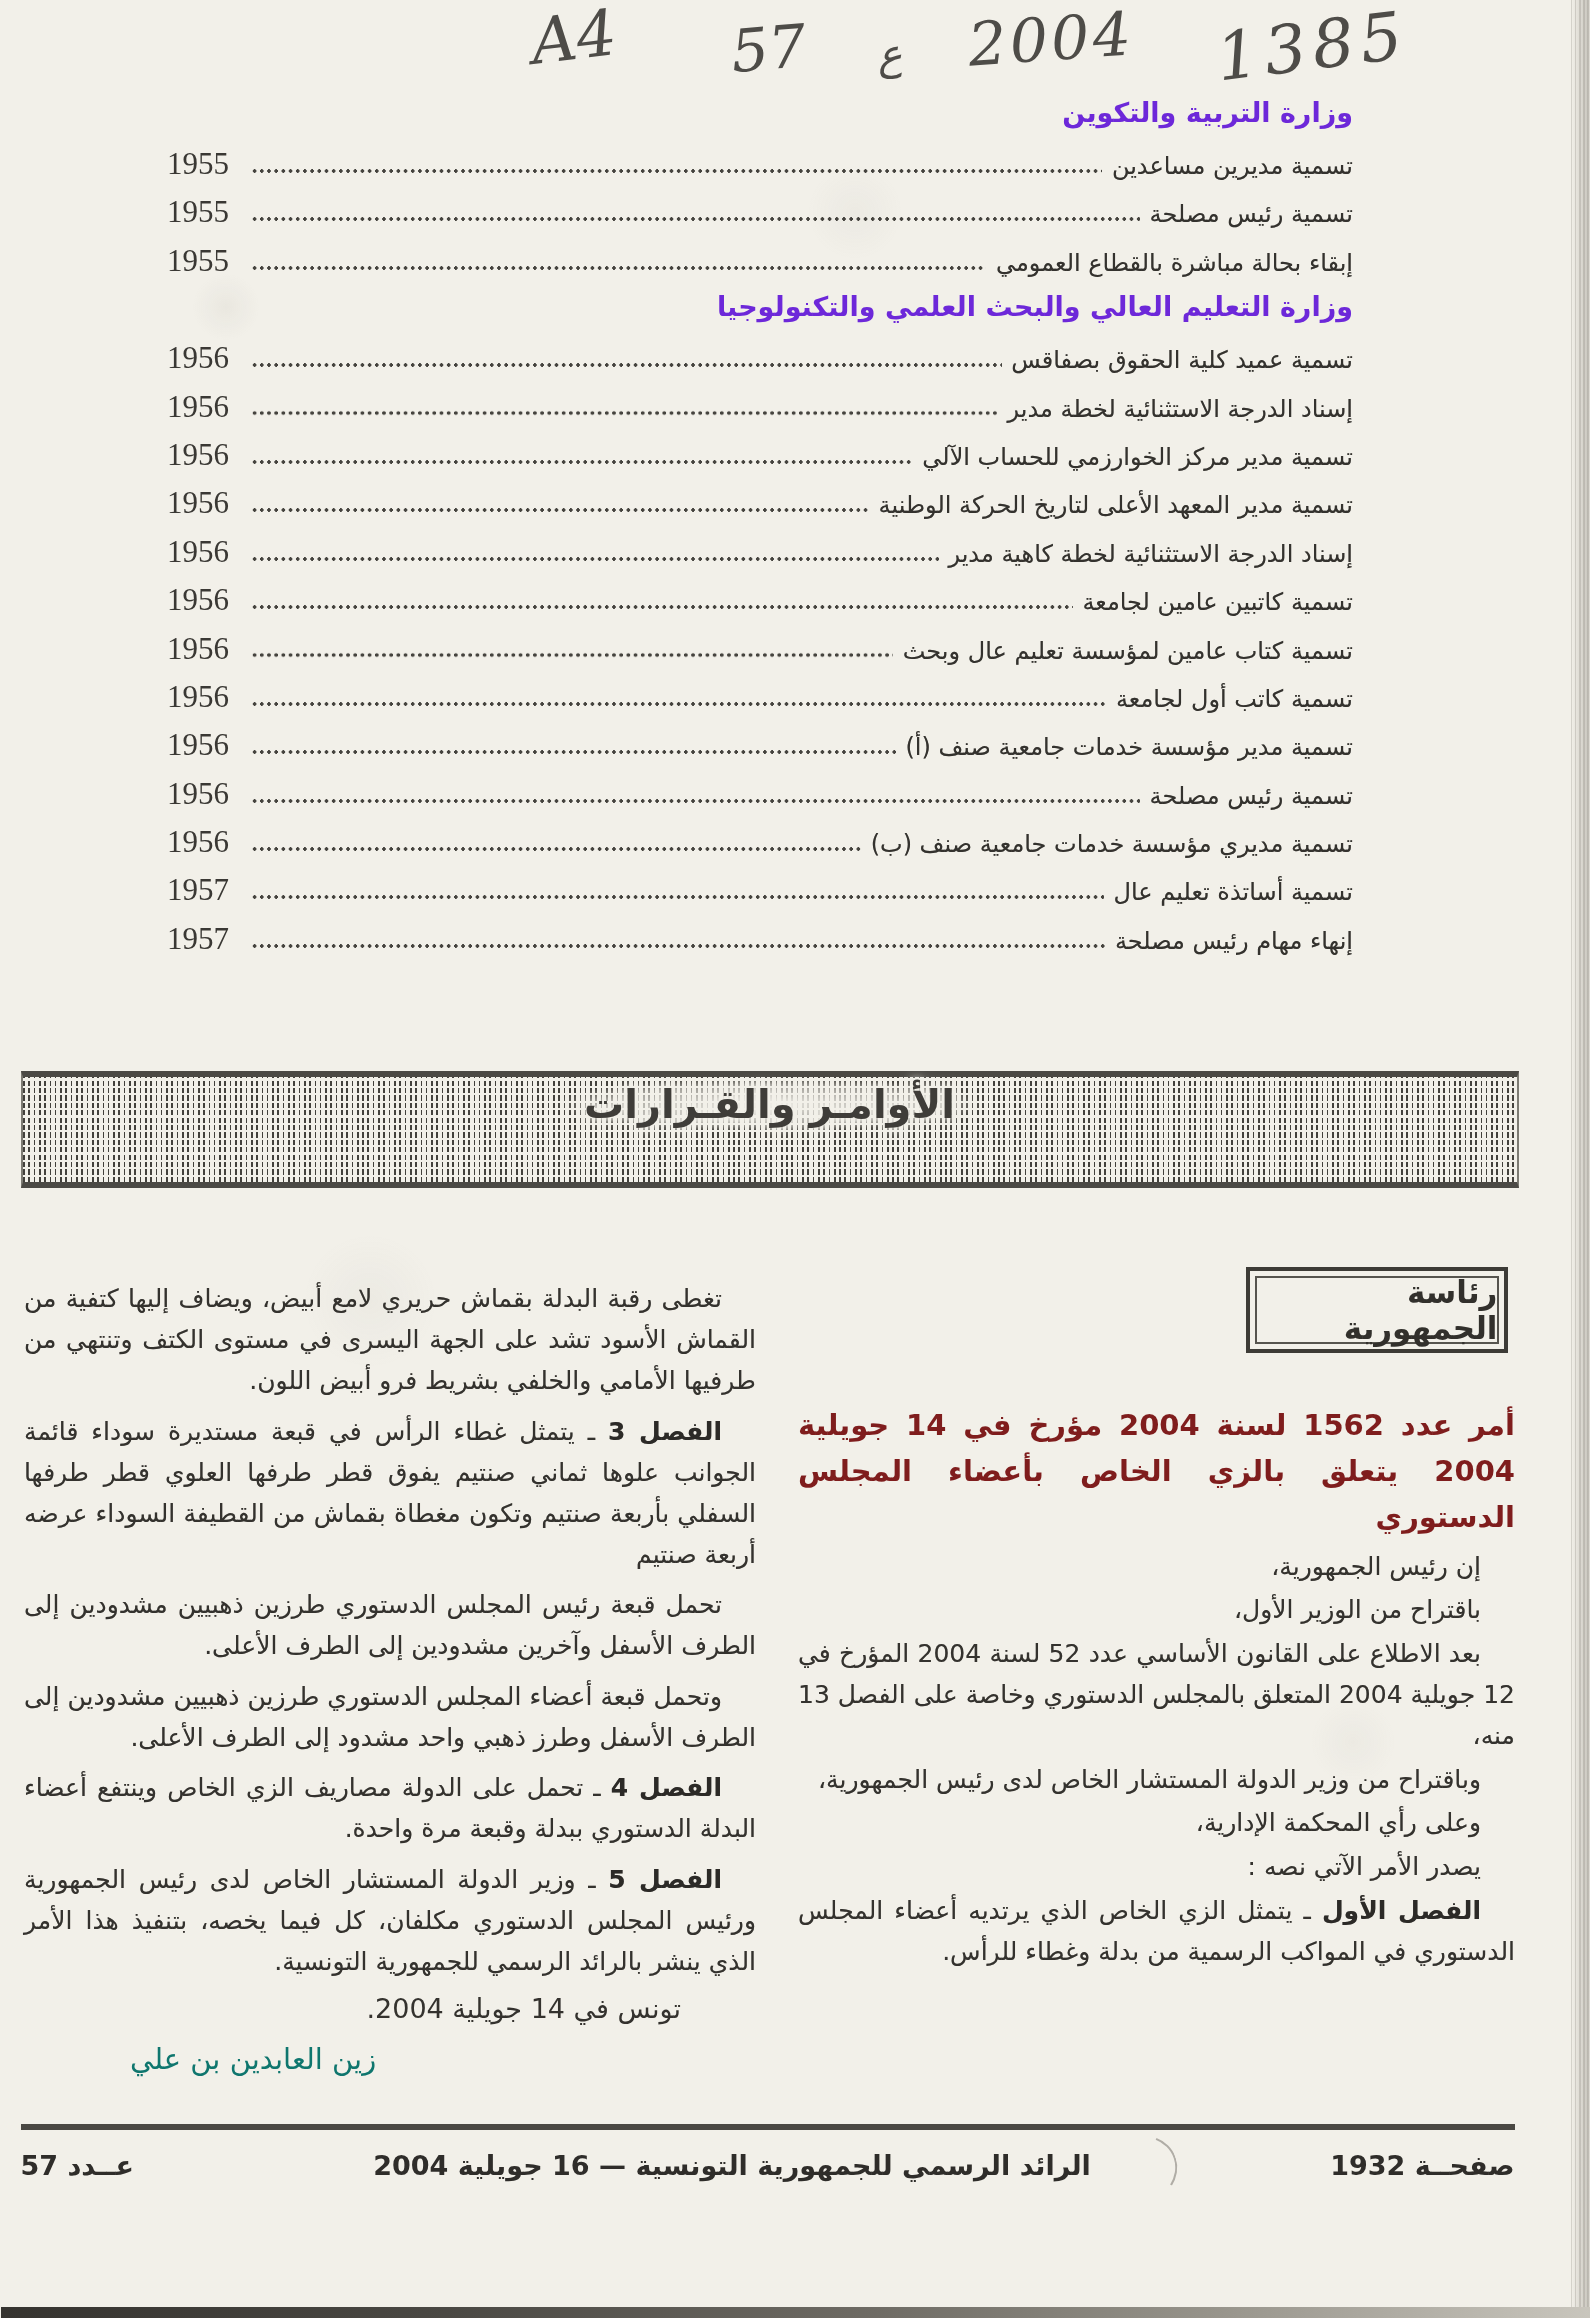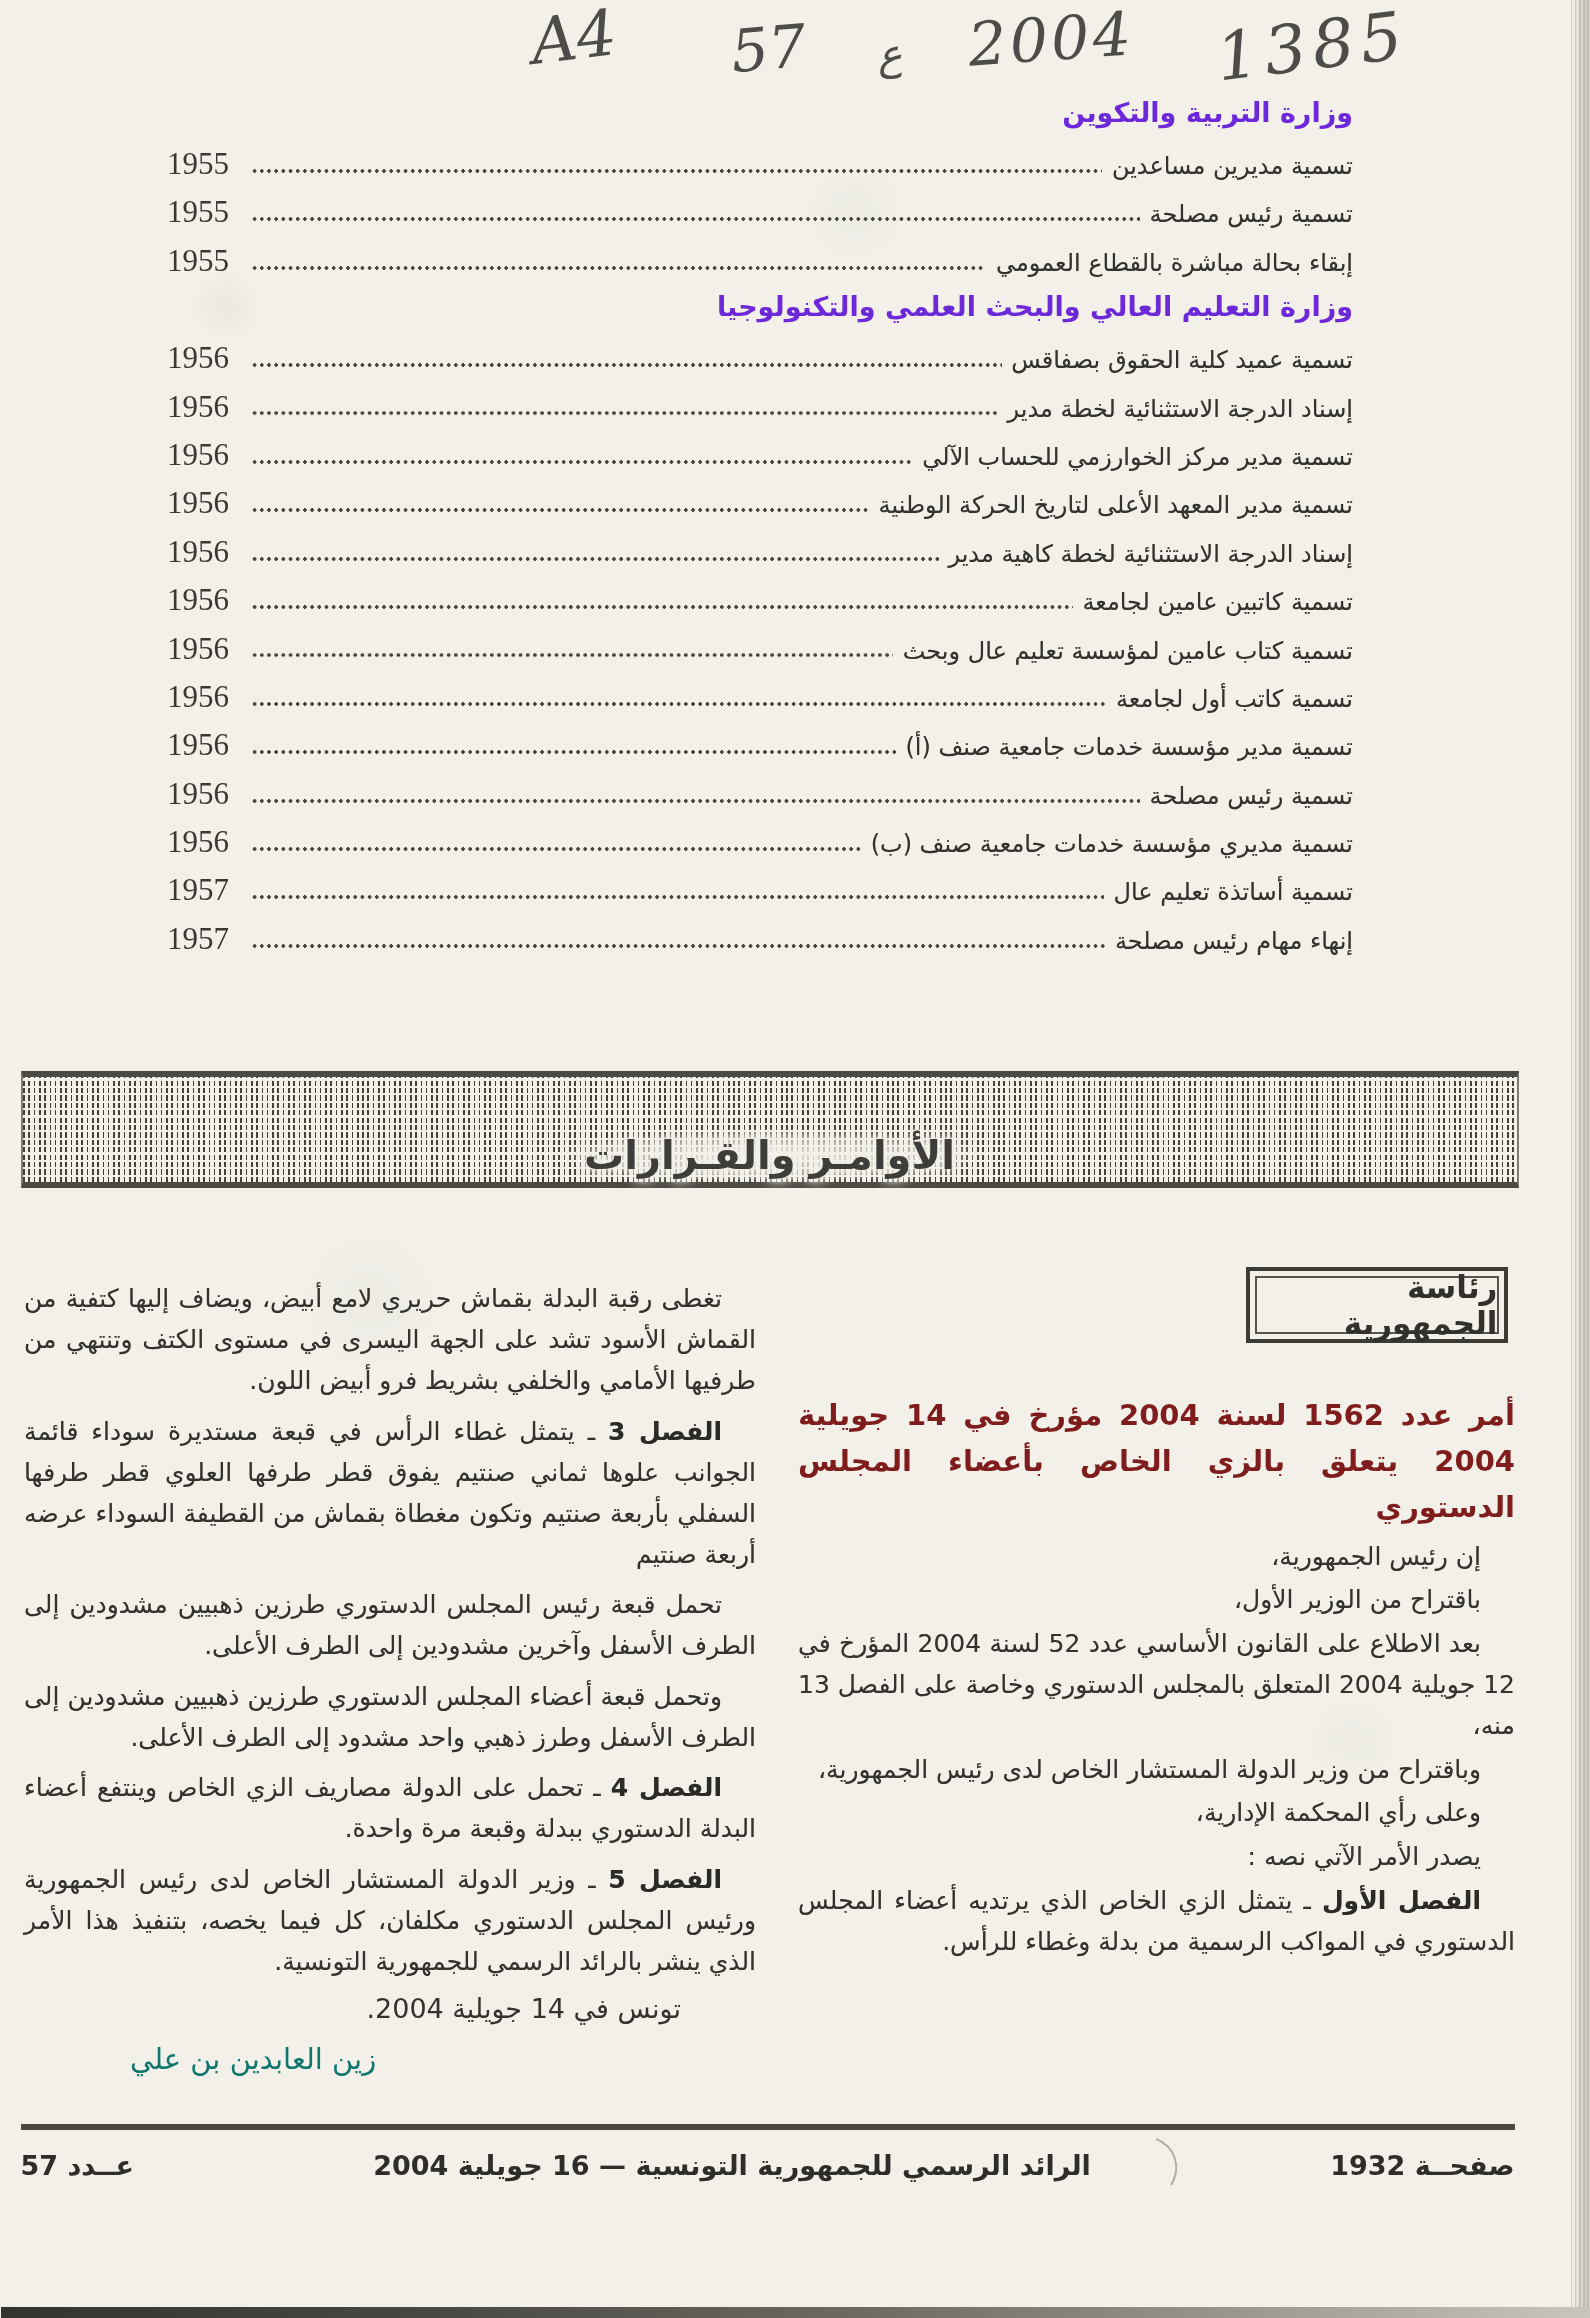--- a/index.html
+++ b/index.html
@@ -31,29 +31,29 @@
     background-size:7.2px 6.1px;background-repeat:repeat-x;background-position:0 center;}
   .toc-page{font-family:"Liberation Serif",serif;font-weight:normal;font-size:31px;min-width:74px;
     text-align:left;color:#3a3834;direction:ltr;}
   
   .banner{position:absolute;left:20.5px;top:1071px;width:1498px;height:117px;box-sizing:border-box;
     border-top:6.8px solid #4b4944;border-bottom:6.8px solid #4b4944;
     border-left:2.7px solid #7d7b73;border-right:2.7px solid #7d7b73;
     background-image:
       repeating-linear-gradient(0deg, transparent 0 5.2px, #f2f0e9 5.2px 7.4px),
       repeating-linear-gradient(90deg, #42403b 0 1.6px, transparent 1.6px 5.3px);
-    display:flex;align-items:flex-end;justify-content:center;}
+    display:flex;align-items:flex-start;justify-content:center;}
   .banner-title{font-size:40px;font-weight:bold;color:#3f3d39;padding:4.1px 31px;
     background:radial-gradient(closest-side, rgba(242,240,233,0.95), rgba(242,240,233,0.5) 72%, transparent);
     text-shadow:0 0 6.8px #f2f0e9,0 0 11px #f2f0e9,0 0 16.4px #f2f0e9;}
   
   .col{position:absolute;direction:rtl;}
   .col-right{left:798px;top:1267px;width:717px;}
   .col-left{left:24px;top:1278px;width:732px;}
-  .gov-box{width:262px;height:76px;box-sizing:border-box;margin-left:auto;margin-right:6.8px;
+  .gov-box{width:262px;height:86px;box-sizing:border-box;margin-left:auto;margin-right:6.8px;
     border:4.8px solid #3d3b36;padding:4.8px;}
   .gov-box-inner{width:100%;height:100%;box-sizing:border-box;border:2px solid #56544e;
     display:flex;align-items:center;justify-content:center;}
   .gov-box-label{font-size:31px;font-weight:bold;color:#32302c;}
   .article-title{margin:49px 0 5.5px;font-size:29px;font-weight:bold;line-height:46px;
     text-align:justify;color:#7f1d1d;}
   .para{font-size:25px;line-height:41px;margin:0 0 2.7px;text-align:justify;text-indent:34px;
     color:#34322e;text-shadow:0 0 0.4px rgba(52,50,46,0.4);}
   .col-left .para{margin-bottom:9.6px;}
   .para .lead{font-weight:bold;color:#2c2a27;}

